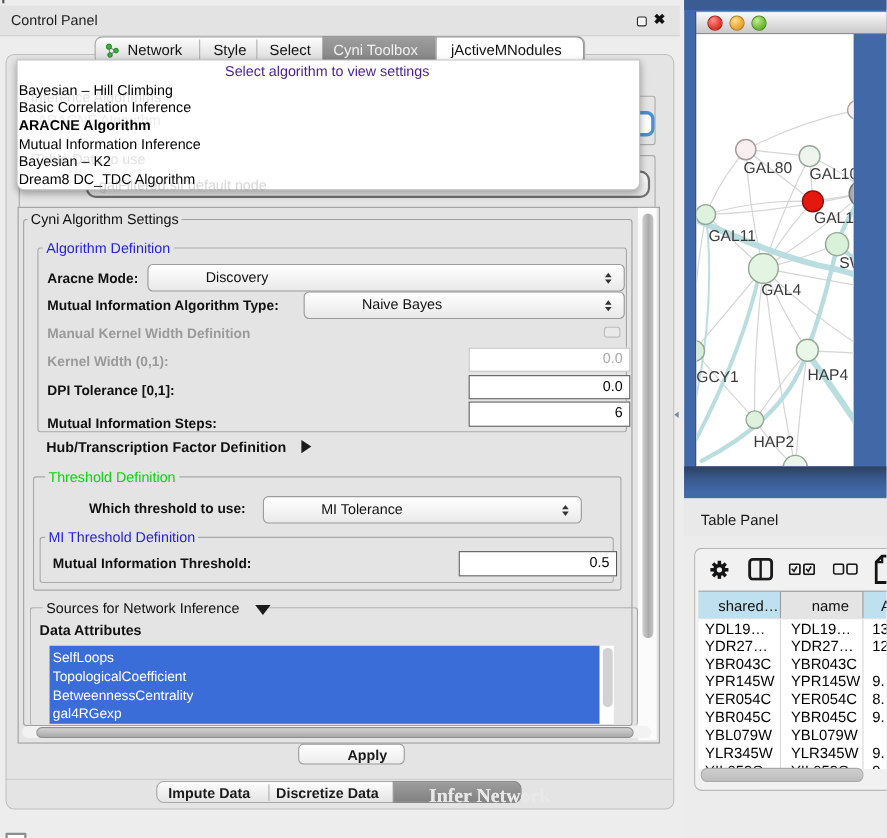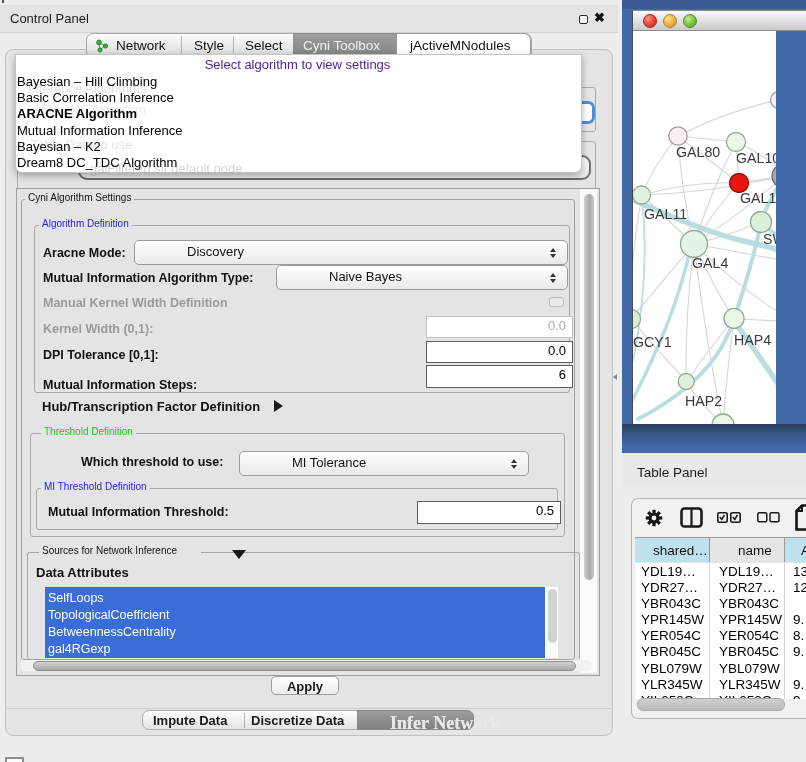--- a/index.html
+++ b/index.html
@@ -9,21 +9,21 @@
 .gray{color:#9a9a9a;}
 .lbl{font-size:12.5px;color:#111;}
 .lbl.gray{color:#9a9a9a;}
 .combo{position:absolute;background:linear-gradient(#ffffff,#f2f2f2 60%,#e9e9e9);border:1px solid #9b9b9b;border-radius:5px;box-shadow:inset 0 1px 0 #fff;}
 .combo .ctext{position:absolute;left:12px;top:3px;font-size:13px;color:#111;margin-left:40px;}
 .spin{position:absolute;right:9px;top:50%;margin-top:-7px;width:8px;height:14px;}
 .spin:before{content:"";position:absolute;left:0;top:2px;border-left:3px solid transparent;border-right:3px solid transparent;border-bottom:4px solid #333;}
 .spin:after{content:"";position:absolute;left:0;bottom:2px;border-left:3px solid transparent;border-right:3px solid transparent;border-top:4px solid #333;}
 .field{position:absolute;background:#fff;text-align:right;font-size:13px;}
 .group{position:absolute;border:1px solid #a5a5a5;border-radius:3px;}
-.glabel{position:absolute;background:#e4e4e4;padding:0 3px;font-size:10px;white-space:nowrap;}
+.glabel{position:absolute;background:#e4e4e4;padding:0 3px;font-size:13px;white-space:nowrap;}
 </style>
 </head>
 <body>
 
 <div class="abs" style="left:0;top:0;width:622px;height:762px;background:#ededed;"></div>
 <div class="abs" style="left:2px;top:0;width:2px;height:3px;background:#555;"></div>
 
 <div class="abs" style="left:0;top:5px;width:618px;height:27px;background:#e3e3e3;border-bottom:1px solid #d2d2d2;"></div>
 <div class="abs" style="left:10px;top:11px;font-size:13px;color:#1c1c1c;">Control Panel</div>
 <div class="abs" style="left:579px;top:15px;width:7px;height:7px;border:1.5px solid #2a2a2a;border-radius:2px;background:#f8f8f8;"></div>
@@ -120,21 +120,21 @@
 <div class="abs b" style="left:36px;top:565px;font-size:13px;color:#111;">Data Attributes</div>
 
 <div class="abs" style="left:45px;top:587px;width:513px;height:71px;background:#fff;"></div>
 <div class="abs" style="left:45px;top:587px;width:500px;height:71px;background:#3a6dd8;"></div>
 <div class="abs" style="left:48px;top:590px;font-size:12.5px;color:#fff;line-height:17px;">SelfLoops<br>TopologicalCoefficient<br>BetweennessCentrality<br>gal4RGexp</div>
 <div class="abs" style="left:548px;top:589px;width:9px;height:54px;background:#d2d2d2;border-radius:5px;"></div>
 
 <div class="abs" style="left:20px;top:660px;width:572px;height:11px;background:#f2f2f2;border-radius:6px;"></div>
 <div class="abs" style="left:33px;top:661px;width:541px;height:8px;background:linear-gradient(#d2d2d2,#a9a9a9);border:1px solid #8e8e8e;border-radius:5px;"></div>
 
-<div class="abs" style="left:271px;top:676px;width:66px;height:15px;background:linear-gradient(#ffffff,#ececec);border:1px solid #9e9e9e;border-radius:5px;text-align:center;font-size:13px;font-weight:bold;color:#1a1a1a;padding-top:2px;">Apply</div>
+<div class="abs" style="left:271px;top:676px;width:66px;height:15px;background:linear-gradient(#ffffff,#ececec);border:1px solid #9e9e9e;border-radius:5px;text-align:center;font-size:13px;font-weight:bold;color:#1a1a1a;padding-top:2px;padding-left:29px;">Apply</div>
 
 <div class="abs" style="left:5px;top:708px;width:606px;height:1px;background:#cccccc;"></div>
 <div class="abs" style="left:142px;top:710px;width:330px;height:18px;background:linear-gradient(#fdfdfd,#e4e4e4);border:1px solid #a8a8a8;border-radius:7px;"></div>
 <div class="abs" style="left:244px;top:713px;width:1px;height:15px;background:#b0b0b0;"></div>
 <div class="abs" style="left:357px;top:710px;width:115px;height:18px;background:linear-gradient(#9d9d9d,#828282);border:1px solid #8a8a8a;border-radius:0 7px 7px 0;"></div>
 <div class="abs b" style="left:153px;top:713px;font-size:13px;color:#1a1a1a;">Impute Data</div>
 <div class="abs b" style="left:251px;top:713px;font-size:13px;color:#1a1a1a;">Discretize Data</div>
 <div class="abs" style="left:390px;top:713px;font-size:18px;font-weight:bold;color:#e8e8e8;text-shadow:0 0 0.5px #e8e8e8;font-family:Liberation Serif, serif;">Infer Network</div>
 
 <div class="abs" style="left:5px;top:757px;width:15px;height:14px;border:2.5px solid #8c8c8c;border-radius:1px;background:#fafcff;"></div>

